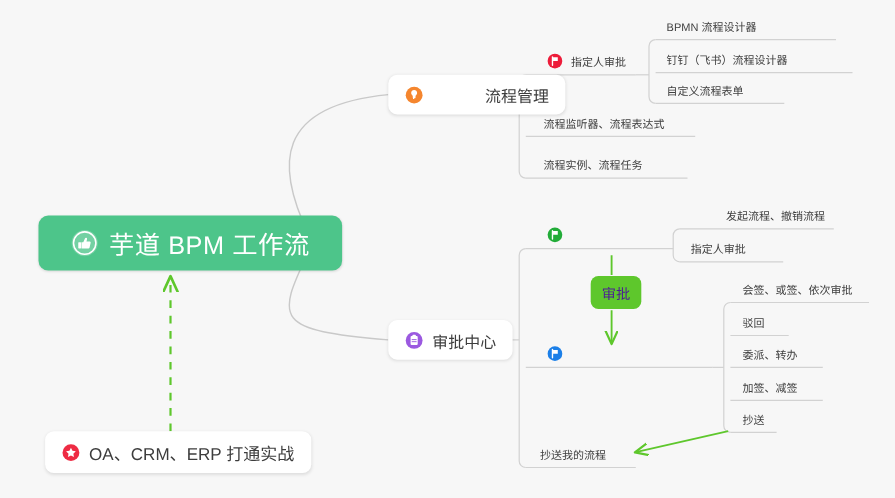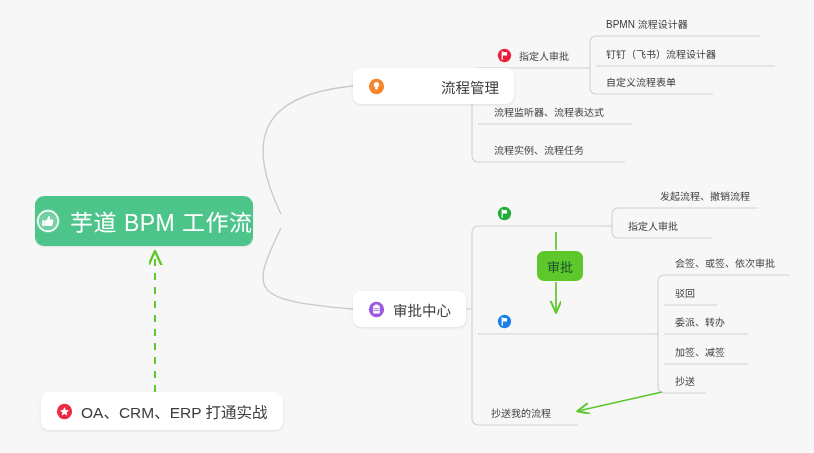--- a/index.html
+++ b/index.html
@@ -34,21 +34,21 @@
     display: flex;
     align-items: center;
     box-sizing: border-box;
     white-space: nowrap;
   }
 
   .root-node {
     background: #4dc58a;
     color: #ffffff;
     border-radius: 9px;
-    padding: 0 0;
+    padding: 0 29px;
     height: 50px;
     font-size: 23px;
     letter-spacing: 0.5px;
     box-shadow: 0 1px 2px rgba(0,0,0,0.10);
   }
   .root-node .label { margin-left: 9px; }
 
   .card-node {
     background: #ffffff;
     border-radius: 8px;
@@ -64,21 +64,21 @@
     font-size: 10px;
     color: #404040;
     height: 26px;
     padding: 0 4px;
   }
   .plain-node .label { margin-left: 7px; }
   .plain-node.no-icon .label { margin-left: 0; }
 
   .badge-node {
     background: #5ec72c;
-    color: #14532d;
+    color: #4c1d95;
     border-radius: 7px;
     font-size: 13px;
     height: 30px;
     padding: 0 10px;
     justify-content: center;
   }
 
   
   .icon {
     display: inline-flex;

